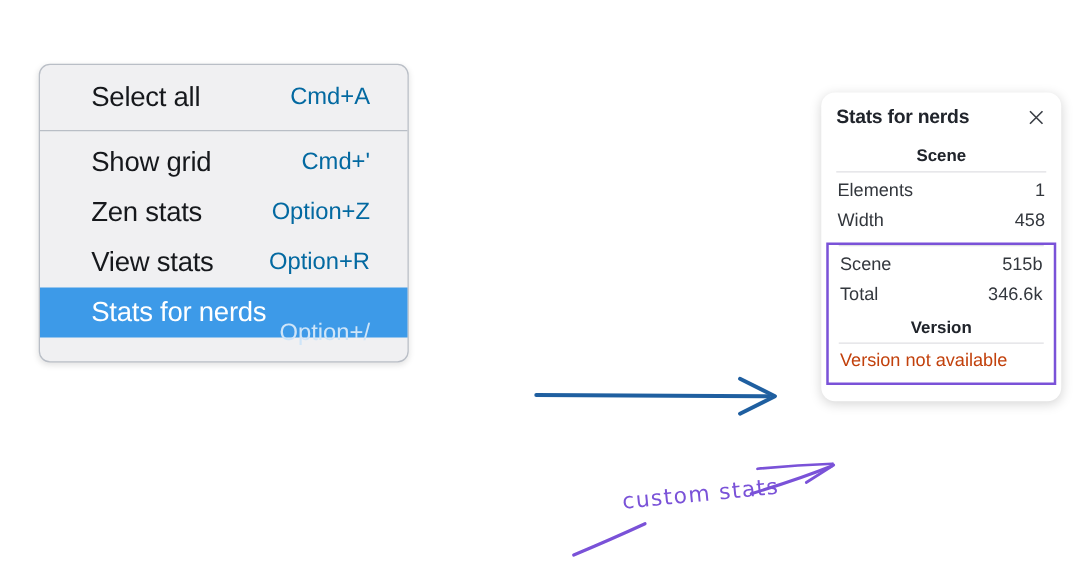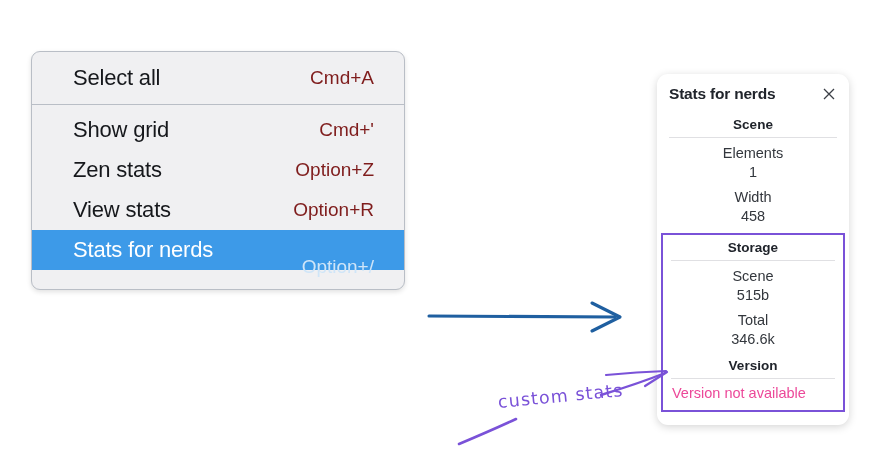--- a/index.html
+++ b/index.html
@@ -13,21 +13,21 @@
     background: #ffffff;
     font-family: "Liberation Sans", sans-serif;
     overflow: hidden;
   }
 
   
   #context-menu {
     position: absolute;
     left: 31px;
     top: 51px;
-    width: 374px;
+    width: 296px;
     background: #f0f0f2;
     border: 1px solid #b9bec6;
     border-radius: 9px;
     box-shadow: 0 2px 5px rgba(0,0,0,0.12);
     padding-top: 6px;
     padding-bottom: 19px;
     box-sizing: border-box;
   }
   .menu-group {
     display: block;
@@ -47,21 +47,21 @@
     cursor: default;
   }
   .menu-item .mi-label {
     font-size: 22px;
     color: #16181c;
     letter-spacing: -0.2px;
     white-space: nowrap;
   }
   .menu-item .mi-shortcut {
     font-size: 19px;
-    color: #7f1d1d;
+    color: #0369a1;
     white-space: nowrap;
   }
   .menu-item.selected {
     background: #3d9ae8;
   }
   .menu-item.selected .mi-label {
     color: #ffffff;
   }
   .menu-item.selected .mi-shortcut {
     color: #cfe5f8;
@@ -113,26 +113,25 @@
     margin: 0 0 3px 0;
   }
   .stat-row {
     display: flex;
     align-items: center;
     justify-content: space-between;
     font-size: 14.5px;
     color: #33373d;
     padding: 2.5px 1px;
     line-height: 1.35;
-    flex-direction: column;
   }
   .stat-row .sr-val { text-align: right; }
   .note-row {
     font-size: 14.5px;
-    color: #ec4899;
+    color: #c2410c;
     padding: 3px 1px;
   }
 
   
   #custom-stats-box {
     border: 2px solid #7a52d8;
     margin: 4px -8px 0 -8px;
     padding: 0 8px 6px 8px;
   }
 
@@ -211,21 +210,20 @@
     <span class="sr-label">Elements</span>
     <span class="sr-val">1</span>
   </div>
   <div class="stat-row">
     <span class="sr-label">Width</span>
     <span class="sr-val">458</span>
   </div>
 
   <div id="custom-stats-box">
 
-    <div class="section-head">Storage</div>
     <div class="rule"></div>
 
     <div class="stat-row">
       <span class="sr-label">Scene</span>
       <span class="sr-val">515b</span>
     </div>
     <div class="stat-row">
       <span class="sr-label">Total</span>
       <span class="sr-val">346.6k</span>
     </div>

